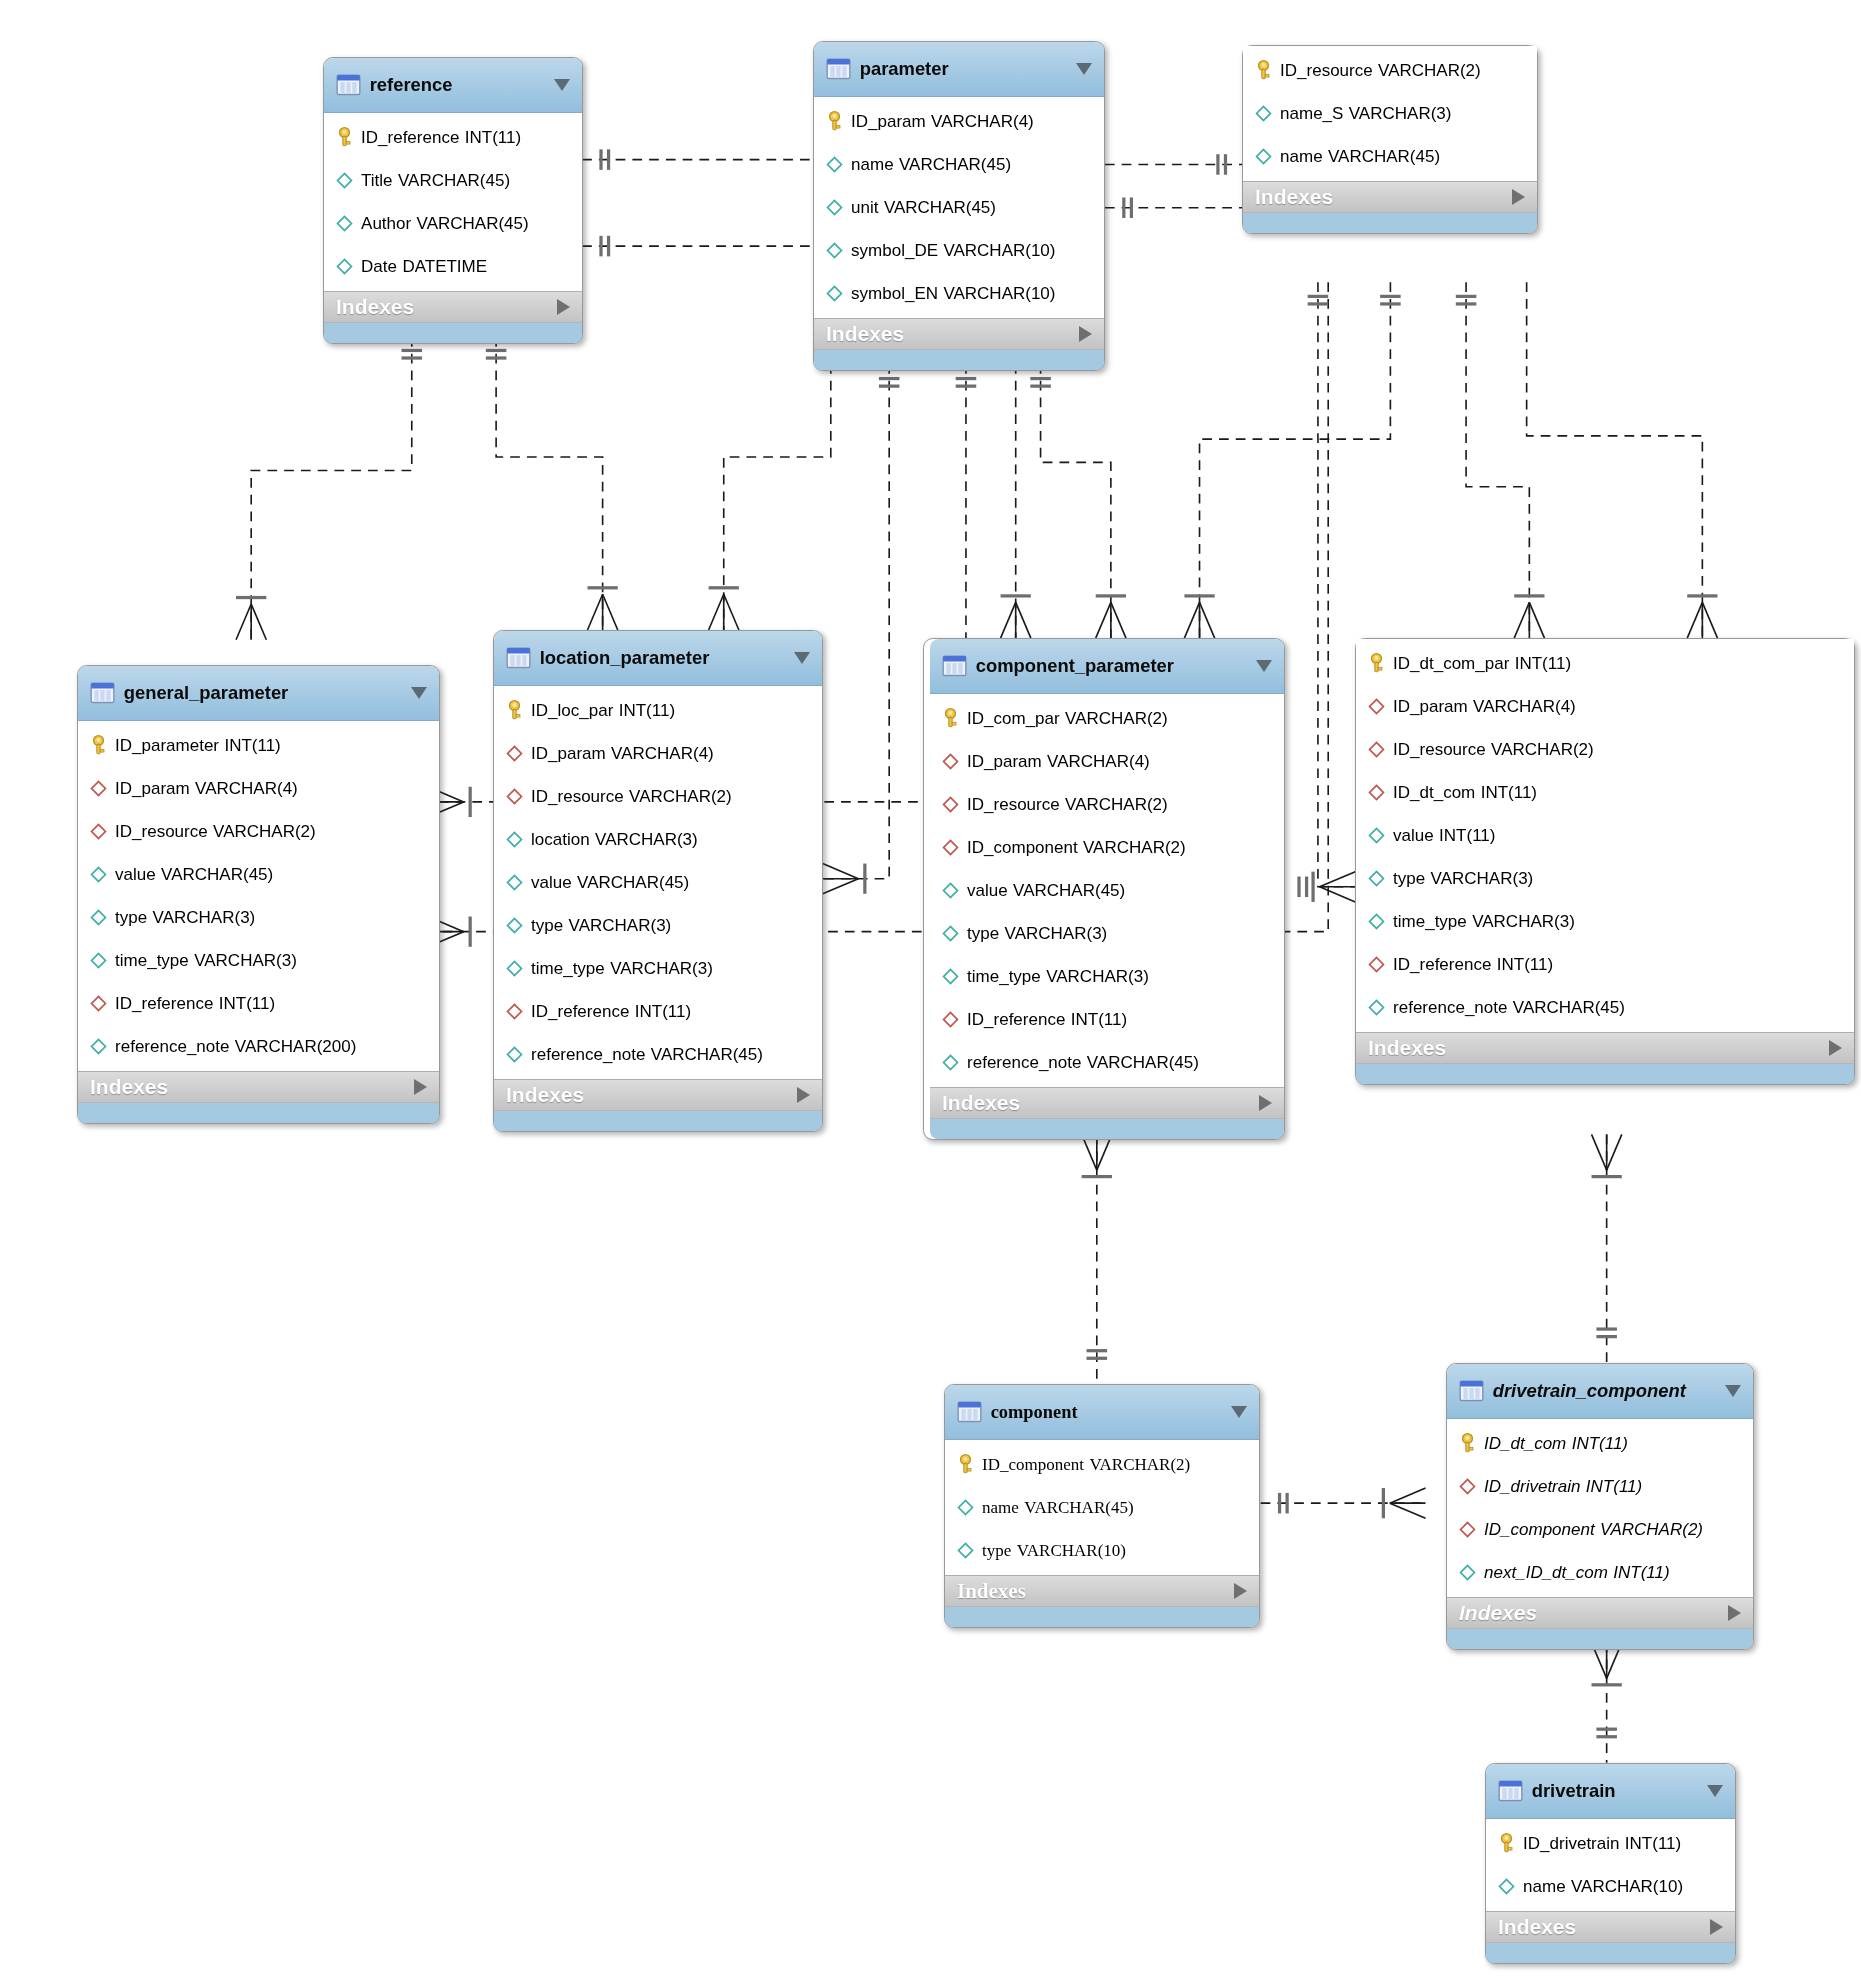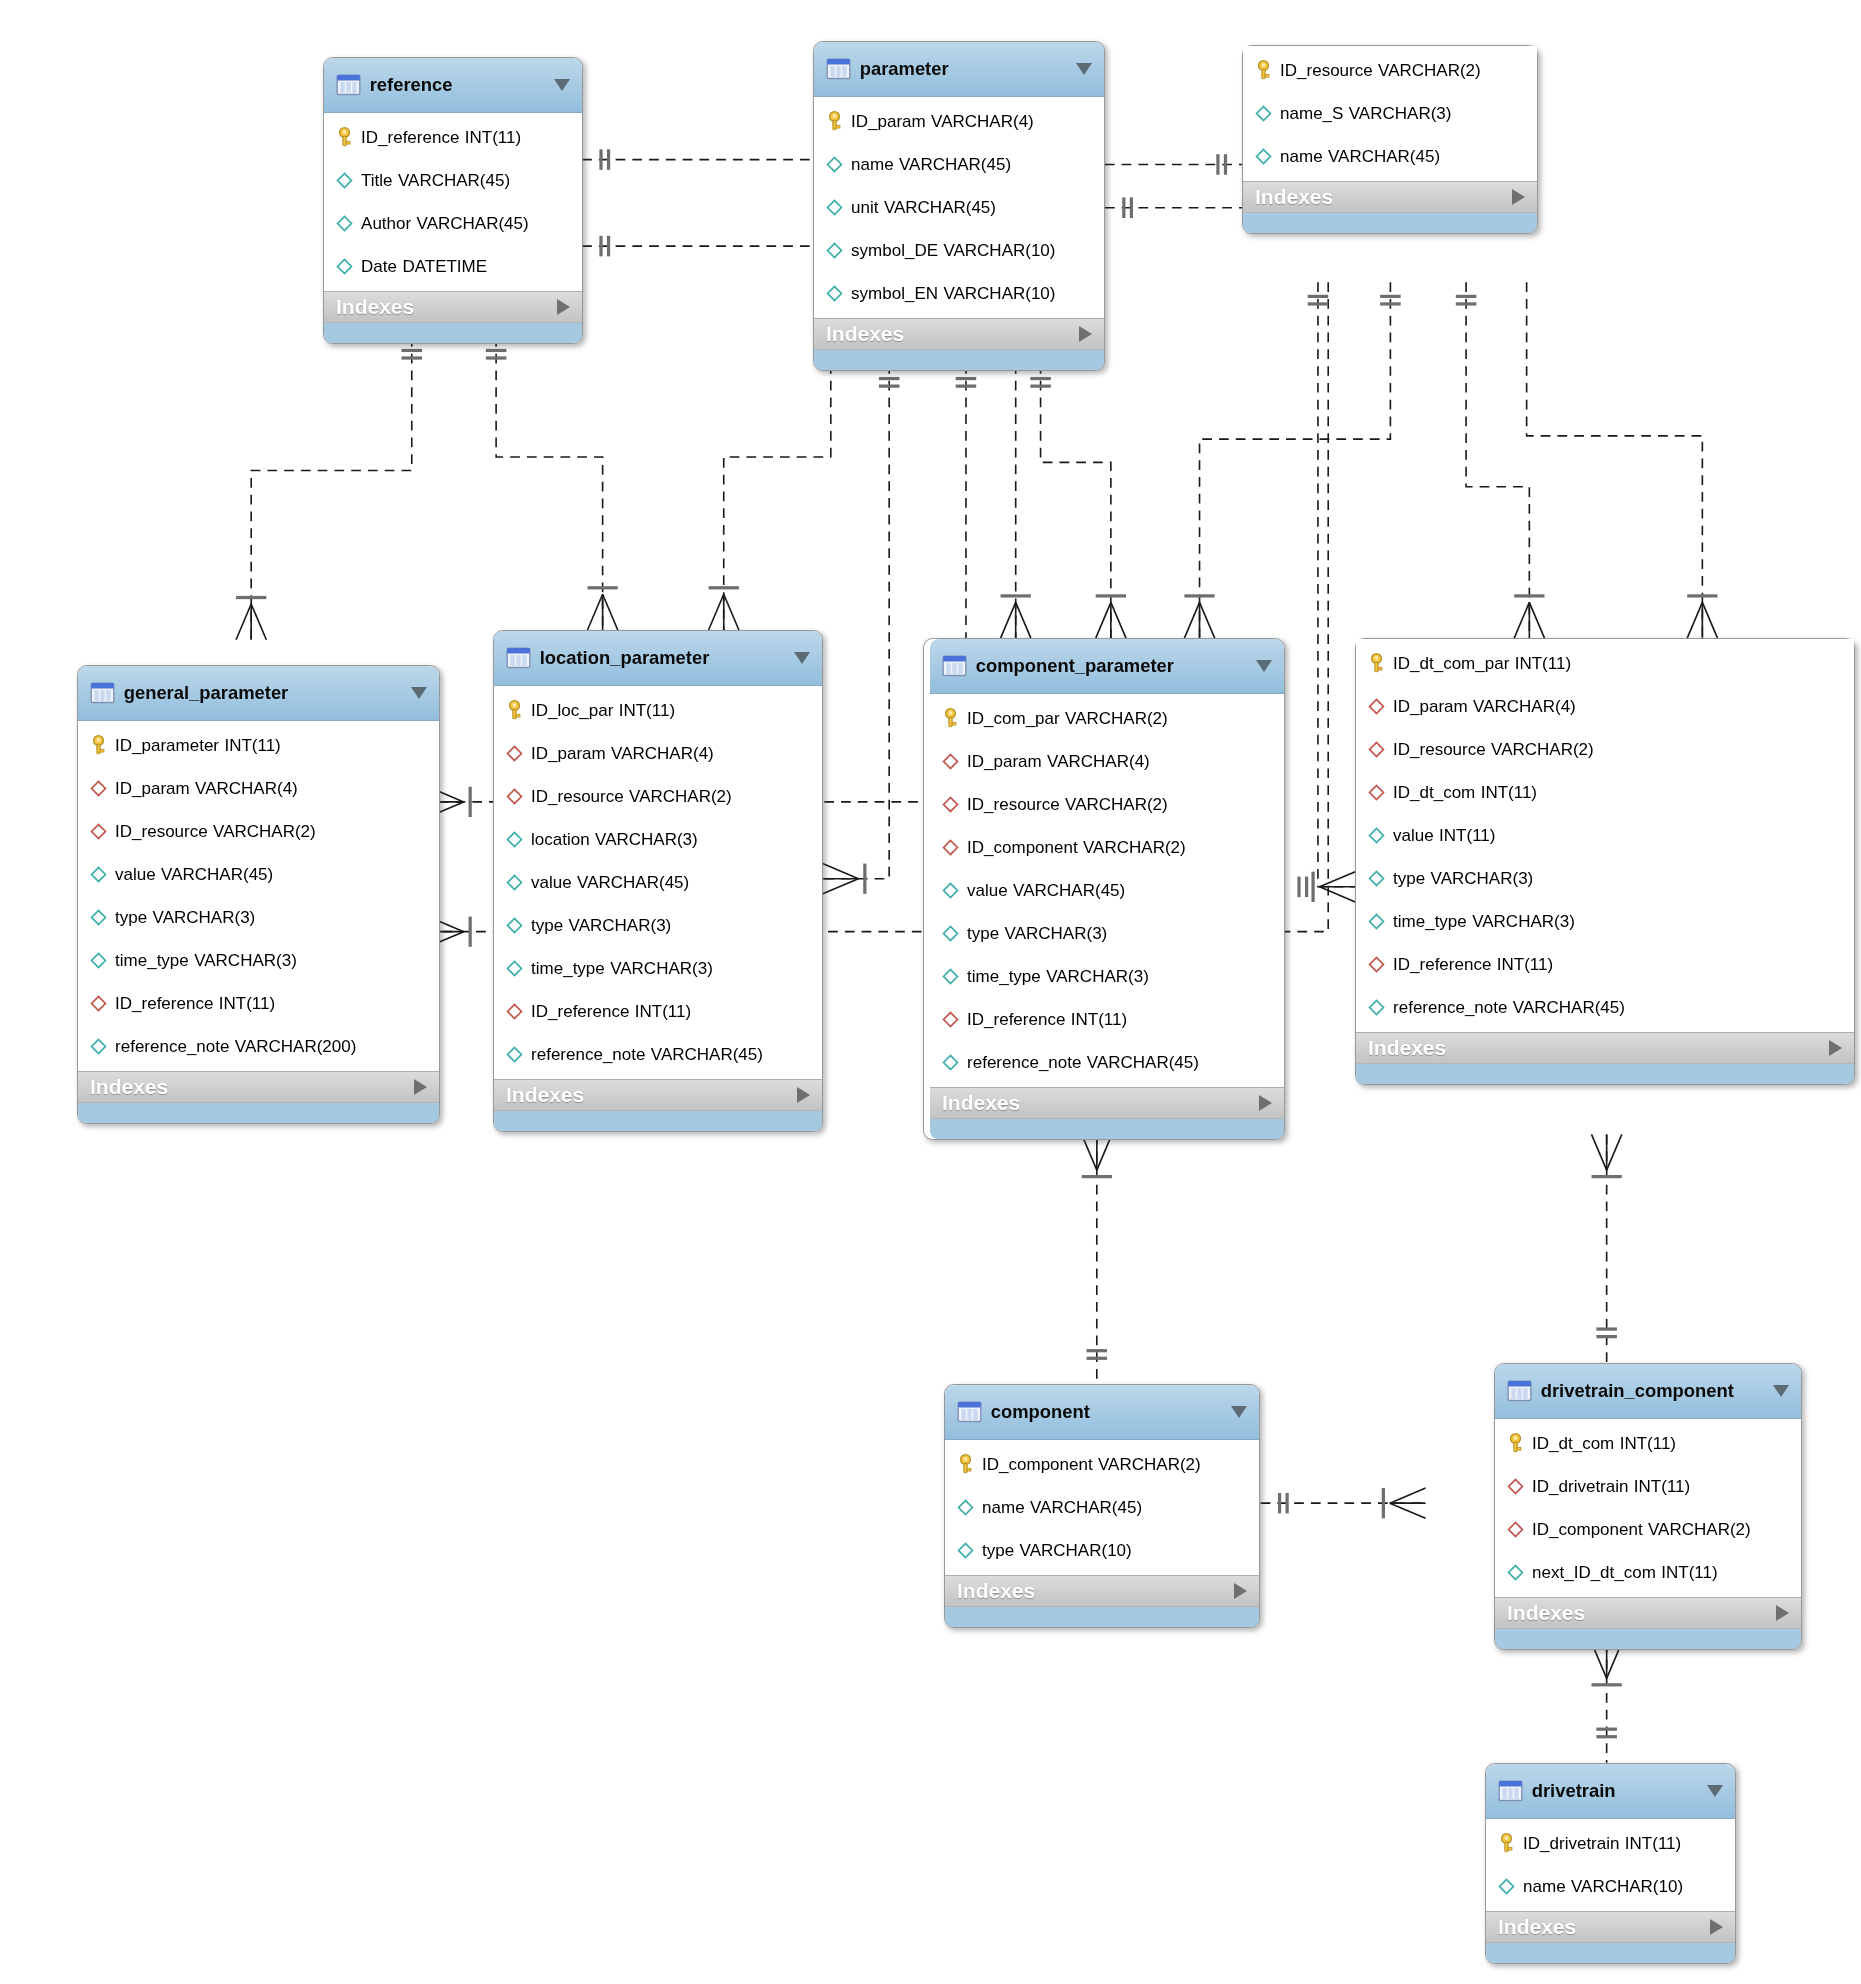--- a/index.html
+++ b/index.html
@@ -724,21 +724,21 @@
           <span class="cname">reference_note</span>
           <span class="ctype">VARCHAR(45)</span>
         </div>
       </div>
       <div class="tindexes">
         <span>Indexes</span>
         <span class="expand-tri"></span>
       </div>
       <div class="tfoot"></div>
     </div>
-    <div class="db-table" style="left: 908px; top: 1384px; width: 316px;">
+    <div class="db-table" style="left: 908px; top: 1384px; width: 316px; font-family: Liberation Serif, serif;">
       <div class="thead">
         <svg width="25" height="21.6" viewBox="0 0 46 40">
           <rect x="2" y="2" width="42" height="36" rx="3" fill="#eef3fb" stroke="#7d8fb5" stroke-width="2.5"></rect>
           <rect x="2" y="2" width="42" height="10" rx="2" fill="#4a72d8"></rect>
           <rect x="8" y="15" width="8" height="20" fill="#c8d9f0"></rect>
           <rect x="19" y="15" width="8" height="20" fill="#c8d9f0"></rect>
           <rect x="30" y="15" width="8" height="20" fill="#c8d9f0"></rect>
         </svg>
         <span class="ttitle">component</span>
         <span class="collapse-arrow"></span>
@@ -774,21 +774,21 @@
           <span class="cname">type</span>
           <span class="ctype">VARCHAR(10)</span>
         </div>
       </div>
       <div class="tindexes">
         <span>Indexes</span>
         <span class="expand-tri"></span>
       </div>
       <div class="tfoot"></div>
     </div>
-    <div class="db-table" style="left: 1458px; top: 1363px; width: 308px;">
+    <div class="db-table" style="left: 1410px; top: 1363px; width: 308px; font-style: italic;">
       <div class="thead">
         <svg width="25" height="21.6" viewBox="0 0 46 40">
           <rect x="2" y="2" width="42" height="36" rx="3" fill="#eef3fb" stroke="#7d8fb5" stroke-width="2.5"></rect>
           <rect x="2" y="2" width="42" height="10" rx="2" fill="#4a72d8"></rect>
           <rect x="8" y="15" width="8" height="20" fill="#c8d9f0"></rect>
           <rect x="19" y="15" width="8" height="20" fill="#c8d9f0"></rect>
           <rect x="30" y="15" width="8" height="20" fill="#c8d9f0"></rect>
         </svg>
         <span class="ttitle">drivetrain_component</span>
         <span class="collapse-arrow"></span>

